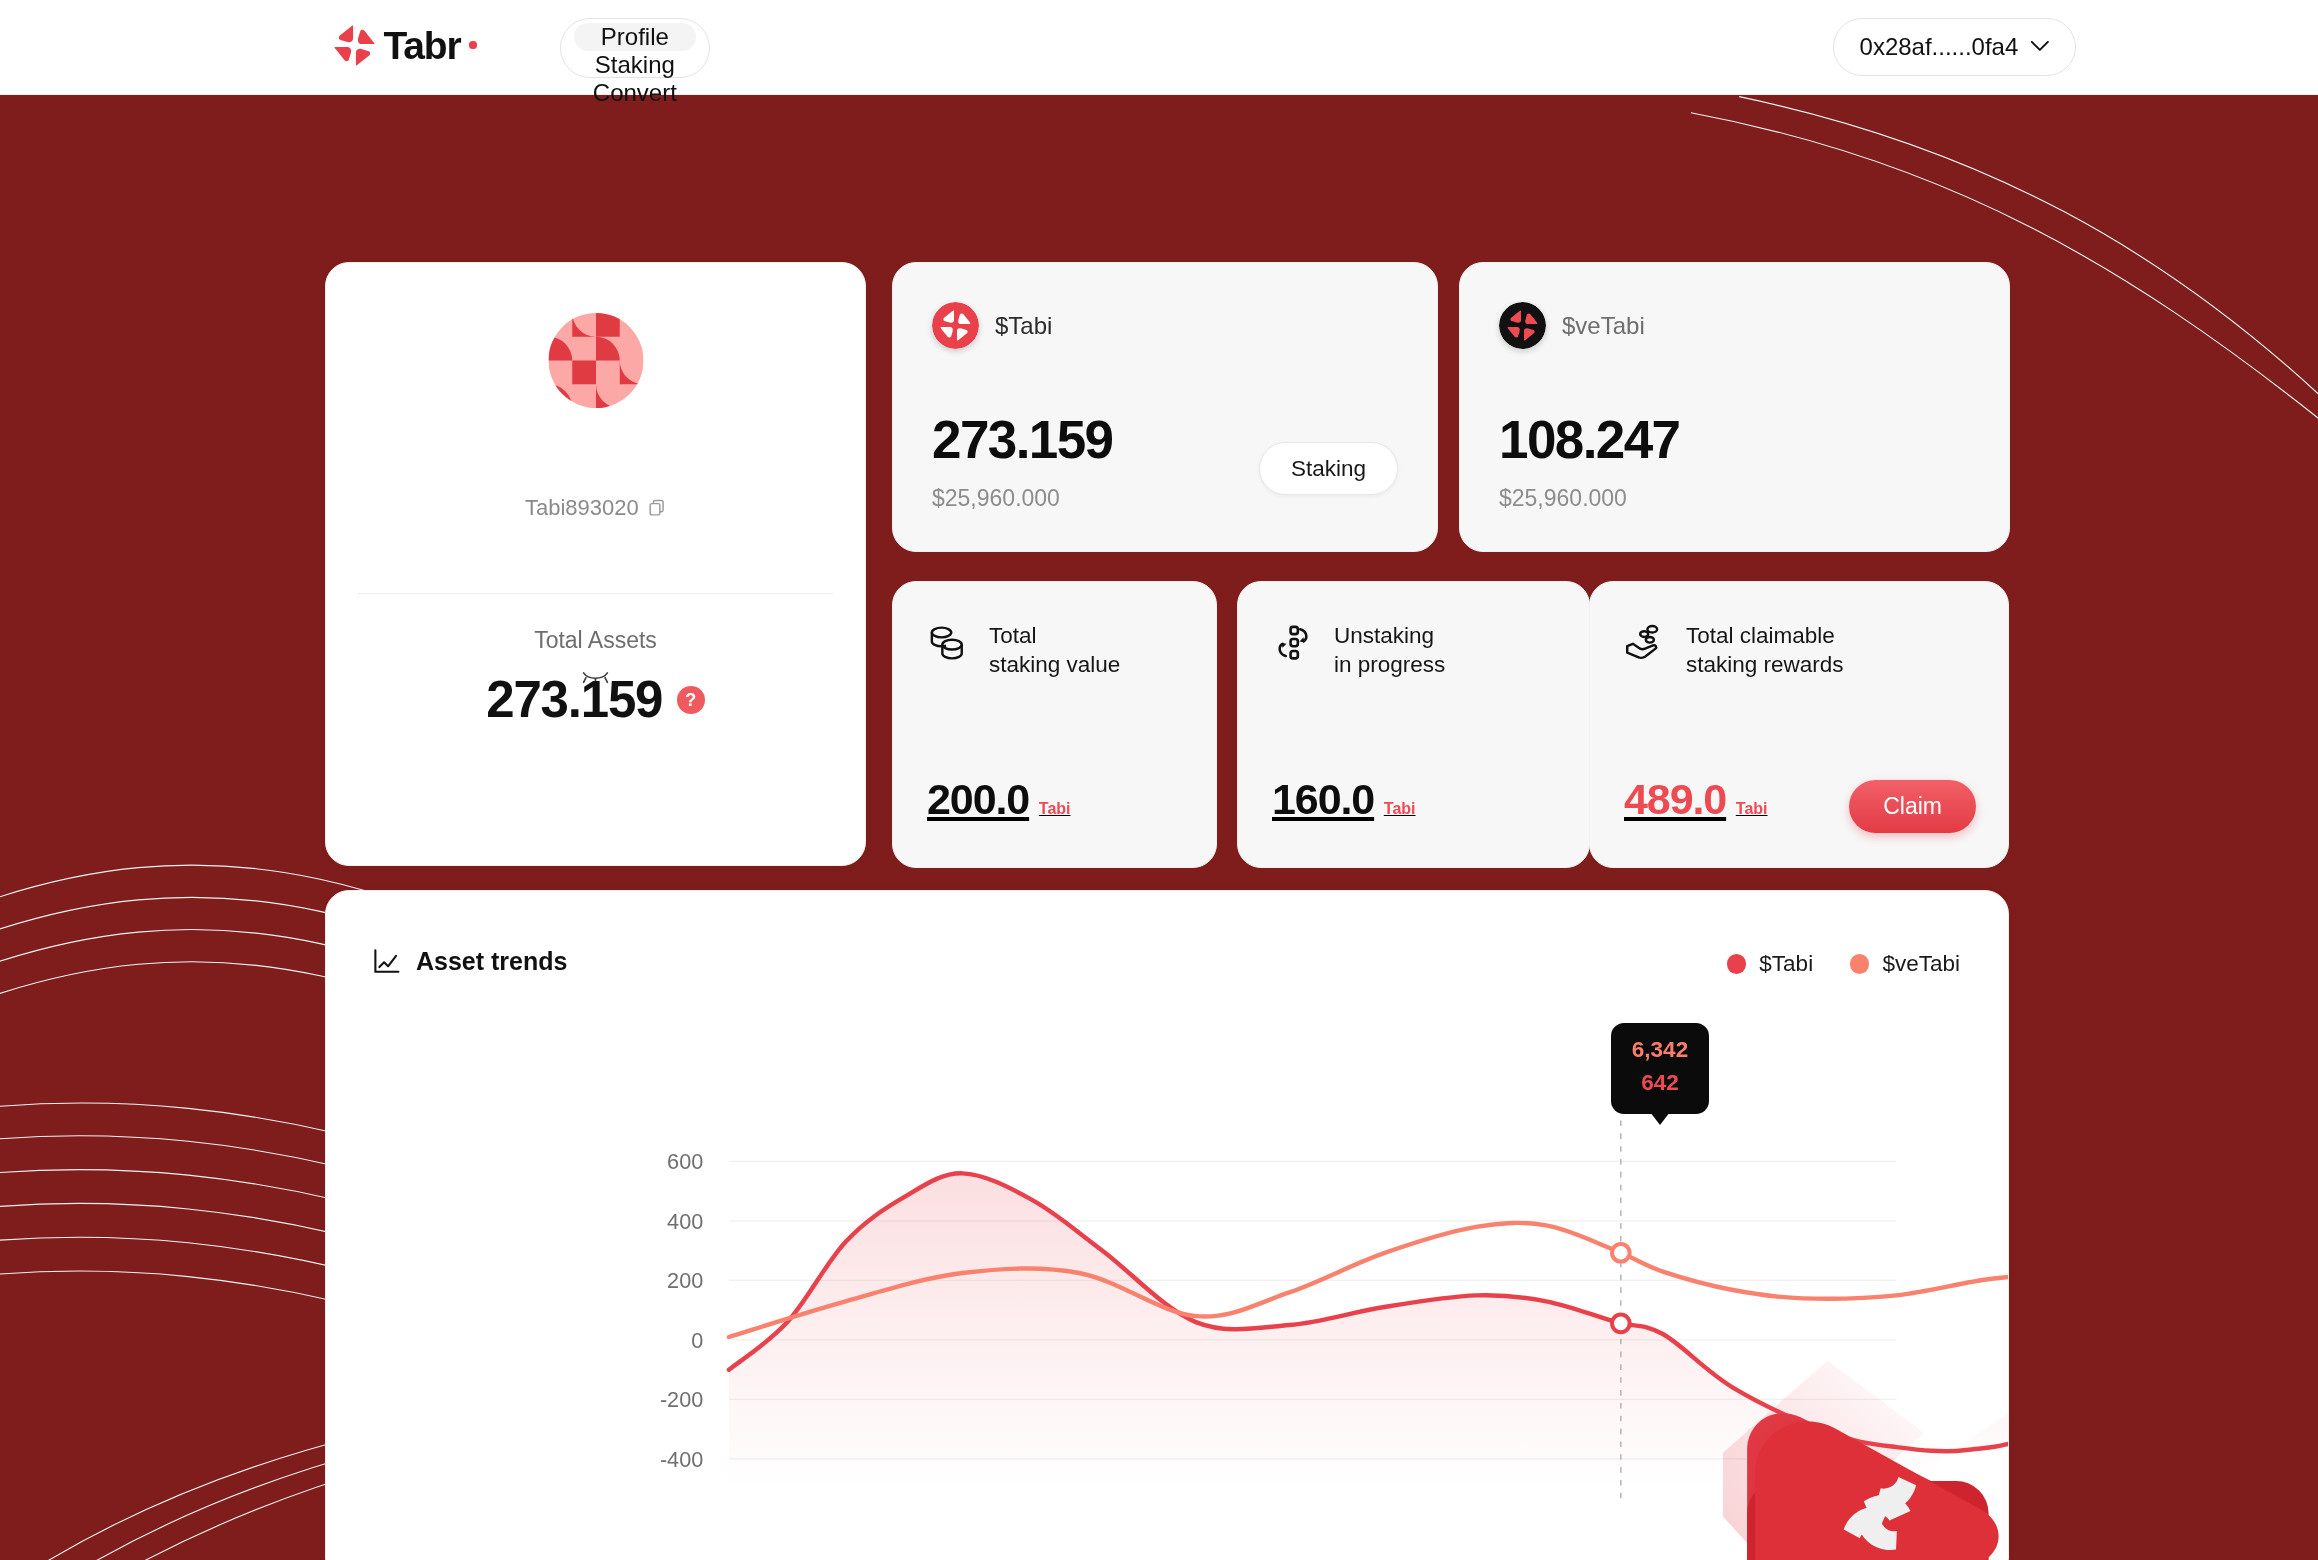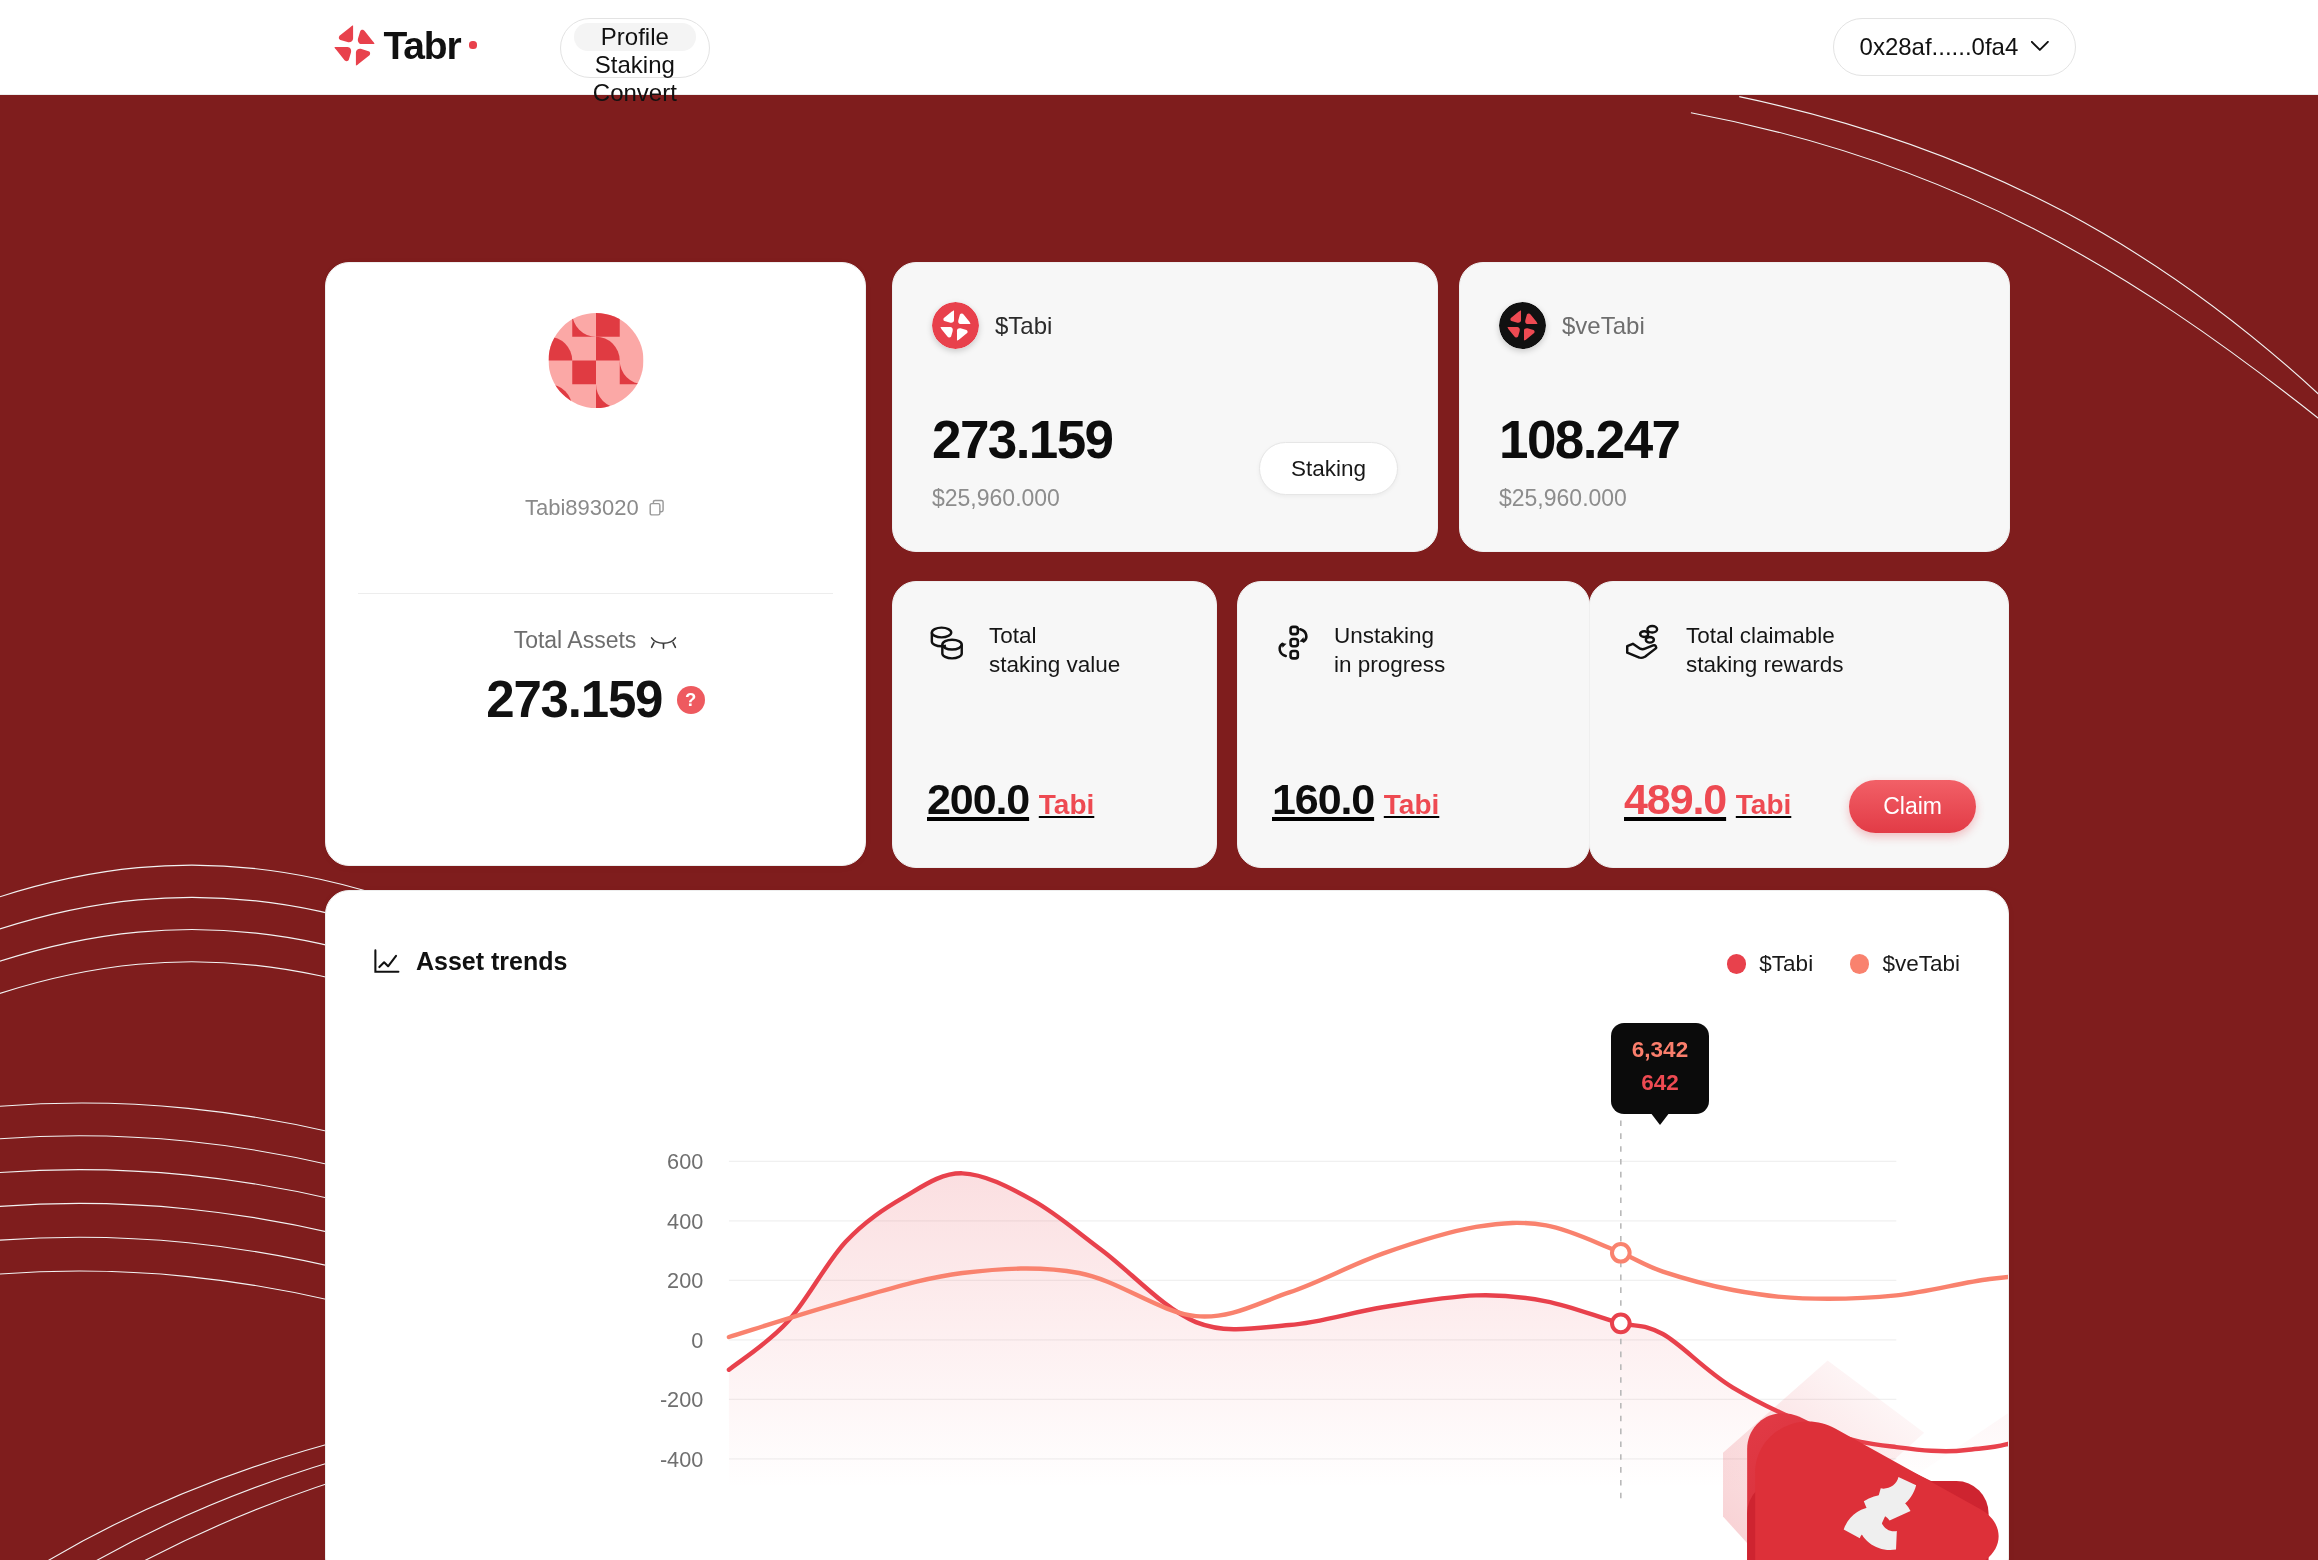--- a/index.html
+++ b/index.html
@@ -55,21 +55,21 @@
     position: absolute; left: 325px; top: 167px;
     width: 541px; height: 604px;
     background: #fff; border: 0.8px solid #eeeeee; border-radius: 24px;
     box-shadow: 0 1.6px 11.3px rgba(0,0,0,0.018);
   }
   .avatar { position: absolute; left: 50%; transform: translateX(-50%); top: 50px; width: 95px; height: 95px; border-radius: 50%; overflow: hidden; }
   .profile-addr { position: absolute; top: 166px; width: 100%; text-align: center; font-size: 37px; font-weight: 700; letter-spacing: -0.4px; color: #111; }
   .profile-sub { position: absolute; top: 232px; width: 100%; display: flex; align-items: center; justify-content: center; gap: 8px; font-size: 22px; color: #8a8a8a; }
   .copy-ic { width: 19.3px; height: 19.3px; cursor: pointer; }
   .divider { position: absolute; left: 32px; right: 32px; top: 330px; height: 0.8px; background: #ededed; }
-  .total-label { position: absolute; top: 364px; width: 100%; display: flex; align-items: center; justify-content: center; gap: 14px; font-size: 23px; color: #6e6e6e; }
+  .total-label { position: absolute; top: 364px; width: 100%; display: flex; align-items: center; justify-content: center; gap: 14px; font-size: 23px; color: #6e6e6e; flex-direction: column; }
   .total-value { position: absolute; top: 407px; width: 100%; display: flex; align-items: center; justify-content: center; gap: 14.5px; }
   .total-num { font-size: 51px; font-weight: 700; letter-spacing: -1.2px; color: #111; }
   .help-badge { width: 28px; height: 28px; border-radius: 50%; background: #EE5A5F; color: #fff; font-size: 18.5px; font-weight: 700; display: flex; align-items: center; justify-content: center; cursor: pointer; }
 
   .token-card {
     position: absolute; height: 290px;
     background: #f7f7f7; border: 0.8px solid #efefef; border-radius: 24px;
   }
   #tabi-card { left: 892px; top: 167px; width: 546px; }
   #vetabi-card { left: 1459px; top: 167px; width: 551px; }
@@ -93,21 +93,21 @@
   }
   #stat-0 { left: 892px; width: 325px; }
   #stat-1 { left: 1237px; width: 353px; }
   #stat-2 { left: 1589px; width: 420px; }
   .sc-head { position: absolute; left: 34px; top: 40px; display: flex; align-items: flex-start; gap: 20px; }
   .sc-ic { width: 42px; height: 42px; flex: 0 0 42px; }
   .sc-label { font-size: 22.5px; line-height: 1.28; color: #161616; white-space: pre-line; }
   .sc-val { position: absolute; left: 34px; bottom: 43px; display: flex; align-items: baseline; gap: 9.7px; text-decoration: underline; }
   .sc-num { font-size: 43px; font-weight: 700; letter-spacing: -1.1px; color: #0d0d0d; }
   .sc-num.accent { color: #EE4A52; }
-  .sc-unit { font-size: 28px; font-weight: 700; color: #EE4A52; }
+  .sc-unit { font-size: 16px; font-weight: 700; color: #EE4A52; }
   .claim-btn {
     position: absolute; right: 32px; bottom: 34px;
     height: 53px; padding: 0 34px; border: none; border-radius: 26.6px;
     background: linear-gradient(180deg, #F26067 0%, #E23B46 100%);
     color: #fff; font-size: 23px; cursor: pointer;
     font-family: "Liberation Sans", sans-serif;
     box-shadow: 0 4px 9.7px rgba(226,59,70,0.3);
   }
 
   

